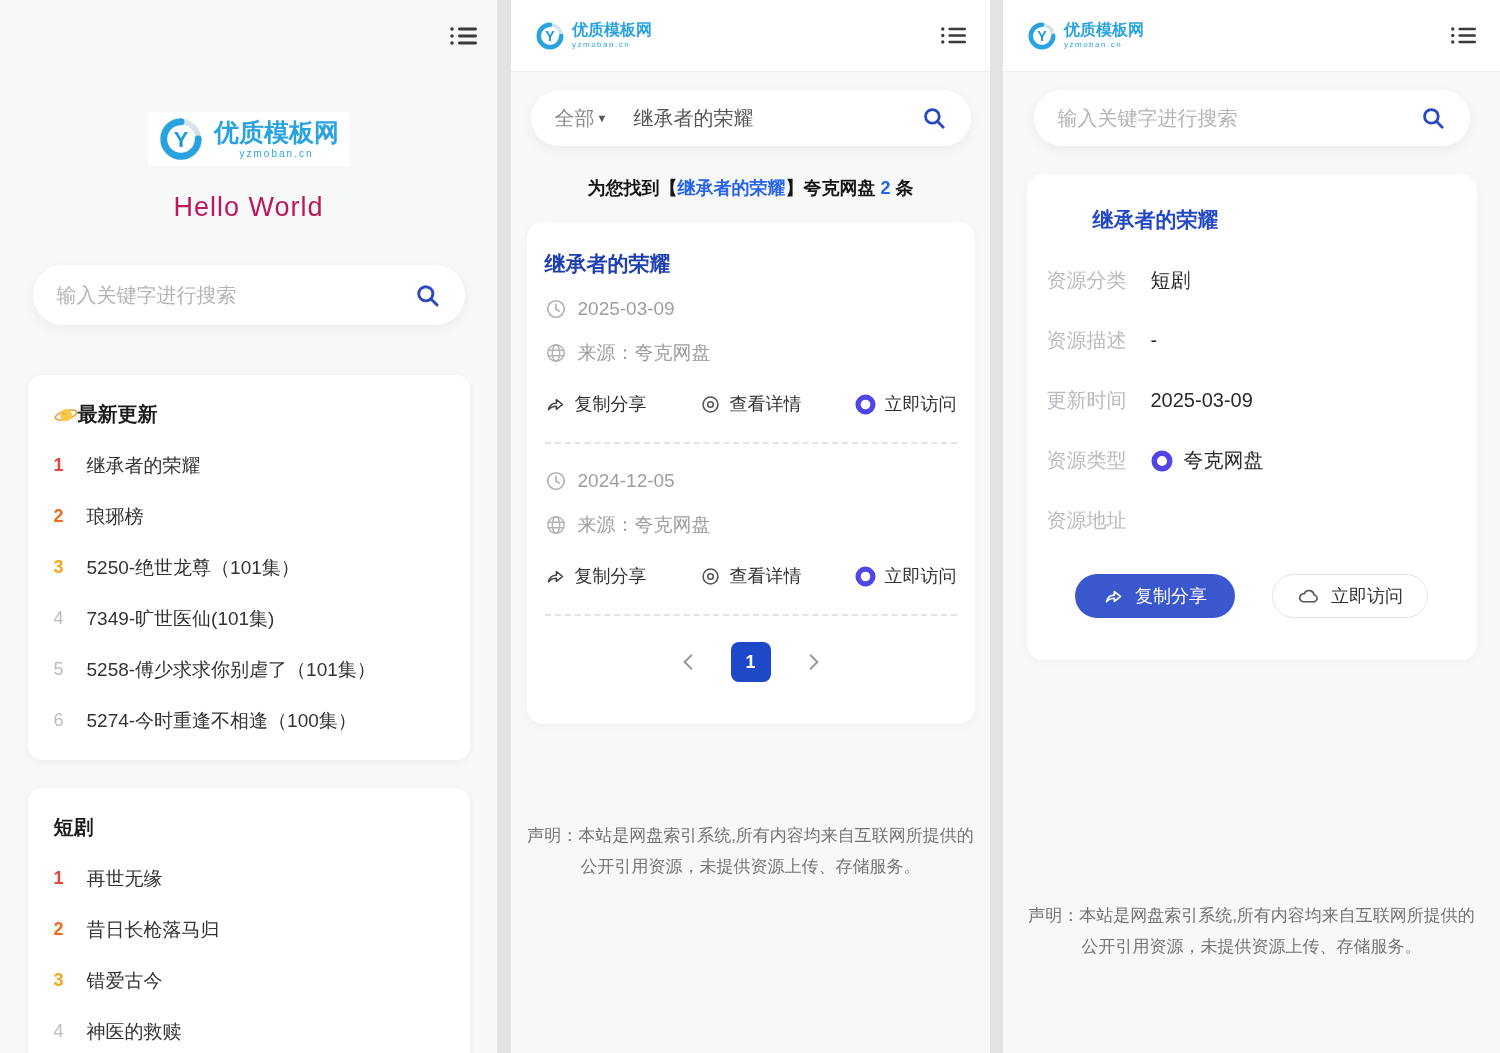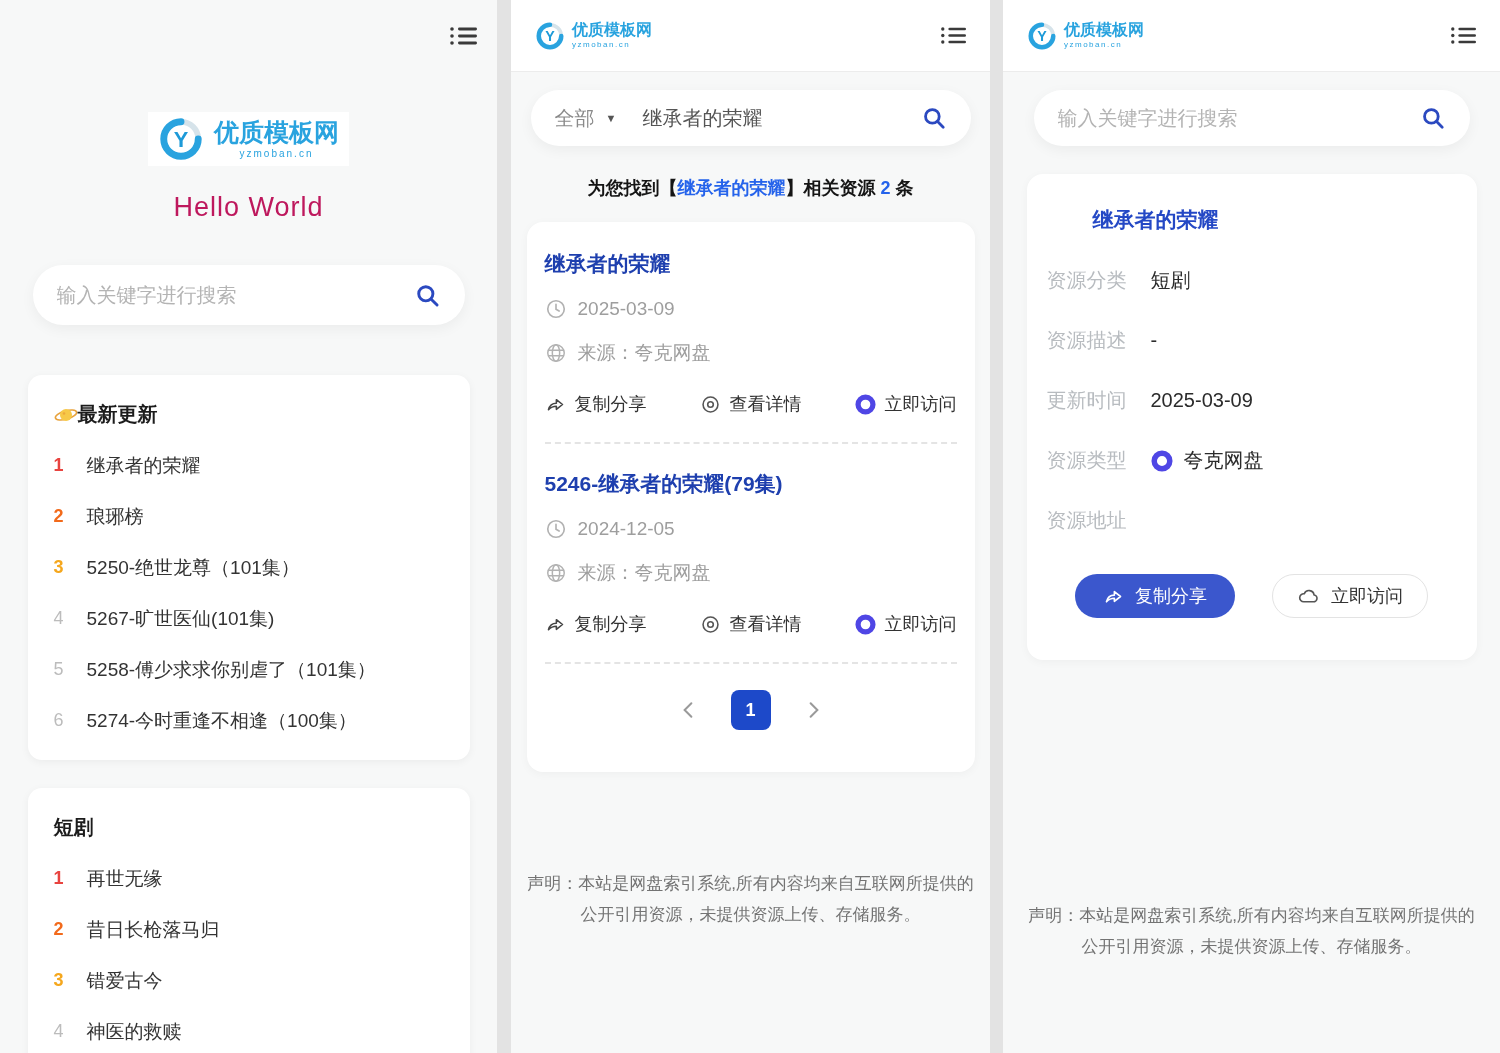--- a/index.html
+++ b/index.html
@@ -33,21 +33,21 @@
     padding:0 24px; box-shadow:0 4px 14px rgba(0,0,0,.05);
   }
   .spill input {
     border:none; outline:none; flex:1; font-size:20px; color:#555; background:transparent;
     font-family:inherit; min-width:0;
   }
   .spill input::placeholder { color:#b4b4b4; }
   #p1 .spill { width:432px; height:60px; margin:42px auto 0; }
   #p2 .spill { width:440px; height:56px; margin:18px auto 0; }
   #p3 .spill { width:436px; height:56px; margin:18px auto 0; }
-  .filter { display:flex; align-items:center; gap:11px; margin-right:26px; cursor:pointer; }
+  .filter { display:flex; align-items:center; gap:2px; margin-right:26px; cursor:pointer; }
   .filter .flabel { font-size:20px; color:#8a8a8a; }
   .filter .tri { font-size:11px; color:#555; }
 
   
   #p1 .menu-top { position:absolute; top:24px; right:20px; }
   .logo-lg {
     display:flex; align-items:center; gap:10px; background:#fff;
     width:max-content; margin:112px auto 0; padding:4px 10px;
   }
   .logo-lg .ltxt { display:flex; flex-direction:column; line-height:1; }
@@ -170,21 +170,21 @@
       <li>
           <span class="rank r2">2</span>
           <span>琅琊榜</span>
         </li>
       <li>
           <span class="rank r3">3</span>
           <span>5250-绝世龙尊（101集）</span>
         </li>
       <li>
           <span class="rank rg">4</span>
-          <span>5267-旷世医仙(101集)</span>
+          <span>7349-旷世医仙(101集)</span>
         </li>
       <li>
           <span class="rank rg">5</span>
           <span>5258-傅少求求你别虐了（101集）</span>
         </li>
       <li>
           <span class="rank rg">6</span>
           <span>5274-今时重逢不相逢（100集）</span>
         </li>
     </ul>
@@ -247,21 +247,21 @@
       <span class="flabel">全部</span>
       <span class="tri">▼</span>
     </div>
     <input type="text" value="继承者的荣耀" style="">
     <svg width="26" height="26" viewBox="0 0 24 24" fill="none" stroke="#2b49c0" stroke-width="2.6" stroke-linecap="round">
       <circle cx="10.5" cy="10.5" r="6.3"></circle>
         <line x1="15.3" y1="15.3" x2="20.5" y2="20.5"></line>
     </svg>
   </div>
 
-  <div class="resline"><span>为您找到【</span><span class="blue">继承者的荣耀</span><span>】相关资源 </span><span class="blue">2</span><span> 条</span></div>
+  <div class="resline"><span>为您找到【</span><span class="blue">继承者的荣耀</span><span>】夸克网盘 </span><span class="blue">2</span><span> 条</span></div>
 
   <div class="rcard">
 
     <div>
       <div class="rtitle">继承者的荣耀</div>
       <div class="meta">
         <svg width="22" height="22" viewBox="0 0 24 24" fill="none" stroke="#b2b2b2" stroke-width="1.8" stroke-linecap="round">
           <circle cx="12" cy="12" r="9"></circle>
             <path d="M12 7v5.2l3.4 2"></path>
         </svg>
@@ -294,21 +294,20 @@
             <circle cx="12" cy="12" r="8.5" fill="none" stroke="#4f46e5" stroke-width="6"></circle>
           </svg>
           <span>立即访问</span>
         </button>
       </div>
     </div>
 
     <hr class="dash">
 
     <div>
-      <div class="rtitle">5246-继承者的荣耀(79集)</div>
       <div class="meta">
         <svg width="22" height="22" viewBox="0 0 24 24" fill="none" stroke="#b2b2b2" stroke-width="1.8" stroke-linecap="round">
           <circle cx="12" cy="12" r="9"></circle>
             <path d="M12 7v5.2l3.4 2"></path>
         </svg>
         <span>2024-12-05</span>
       </div>
       <div class="meta">
         <svg width="22" height="22" viewBox="0 0 24 24" fill="none" stroke="#b2b2b2" stroke-width="1.6">
           <circle cx="12" cy="12" r="9"></circle>

